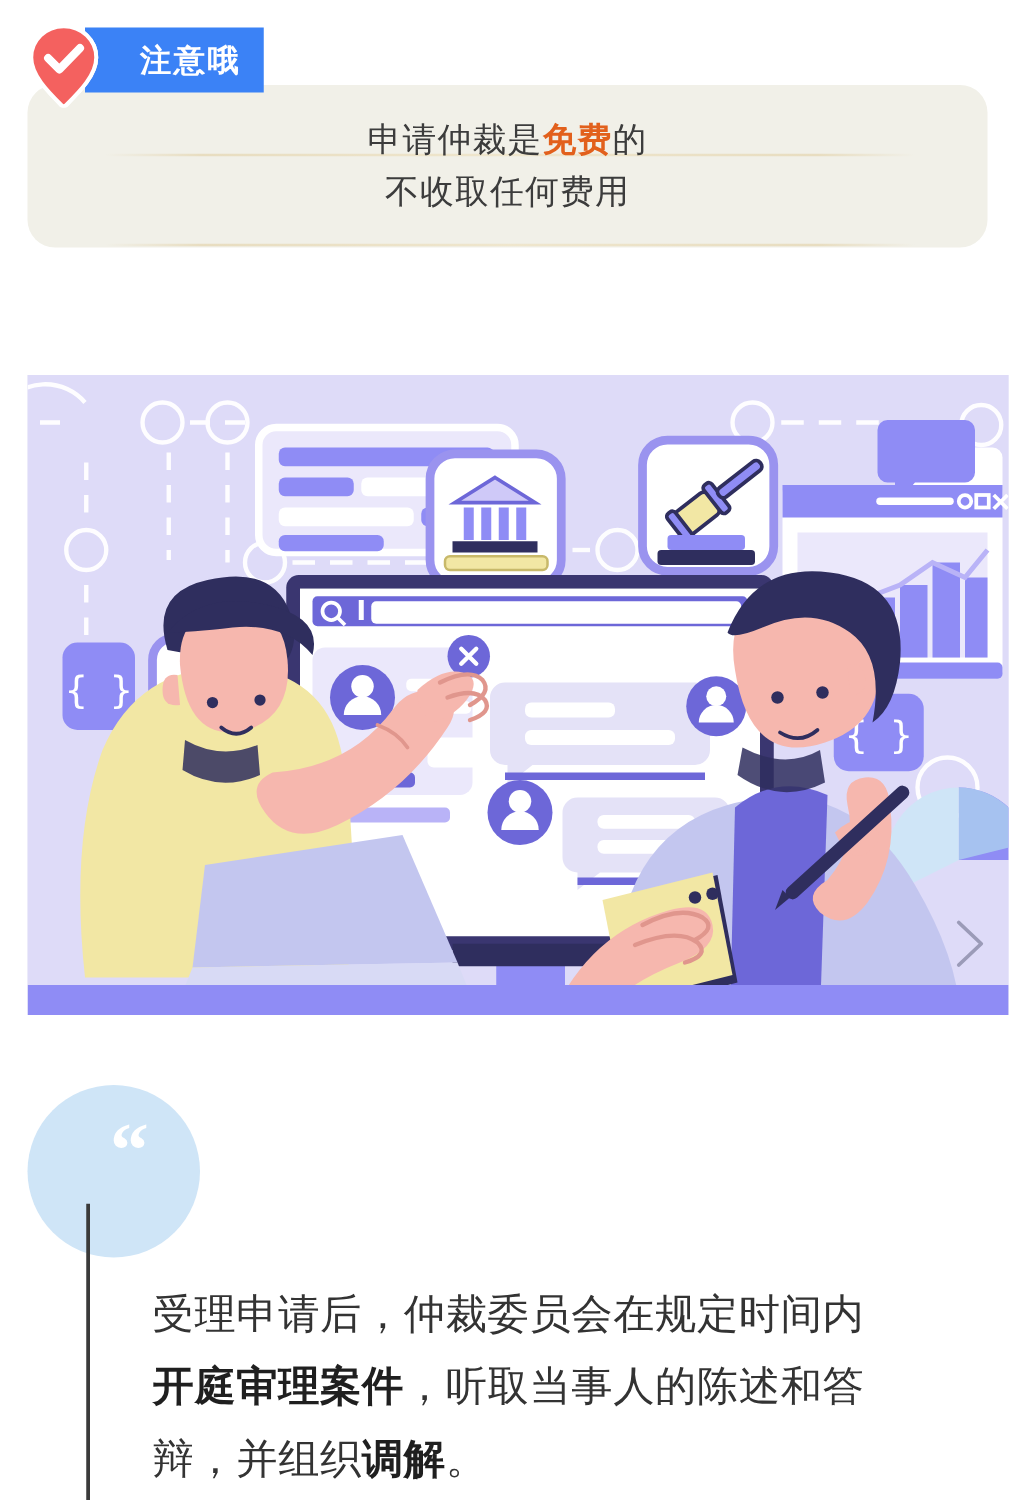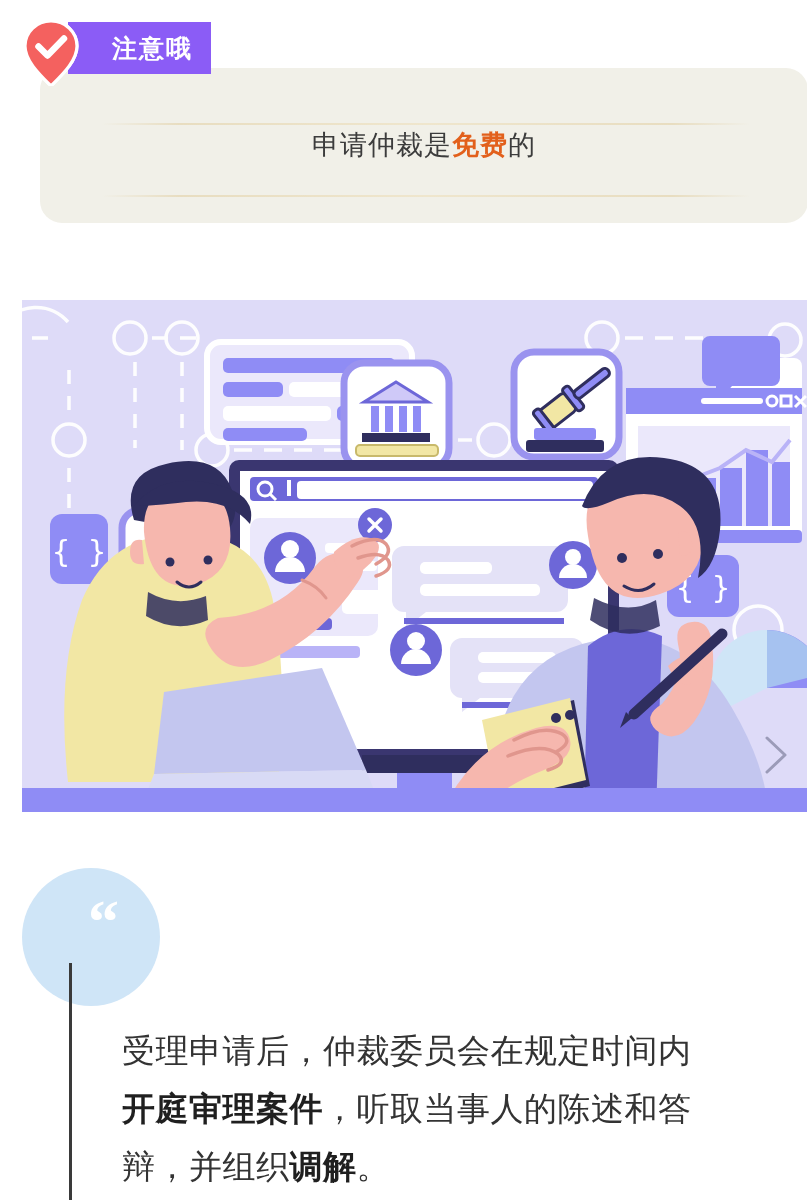--- a/index.html
+++ b/index.html
@@ -6,22 +6,22 @@
   html, body {
     width:807px; height:1200px;
     background:#ffffff;
     font-family:"Liberation Sans","DejaVu Sans",sans-serif;
     overflow:hidden;
   }
   .page { position:relative; width:807px; height:1200px; background:#fff; }
 
   
   .notice-card {
-    position:absolute; left:40px; top:68px;
-    width:768px; height:155px;
+    position:absolute; left:22px; top:68px;
+    width:768px; height:130px;
     background:#f1f0e8;
     border-radius:22px;
   }
   .rule {
     position:absolute; left:62px; width:648px; height:2px;
     background:linear-gradient(90deg,#f1f0e8 0%,#e8ddc0 12%,#efe6cd 50%,#e8ddc0 88%,#f1f0e8 100%);
   }
   .rule-top { top:55px; }
   .rule-bottom { top:127px; }
   .notice-lines {
@@ -33,21 +33,21 @@
     font-size:27px; color:#3c3c3c; letter-spacing:1px;
     line-height:1; position:relative; z-index:2;
   }
   .notice-line .hl { color:#e2601c; font-weight:bold; }
 
   
   .badge-wrap { position:absolute; left:22px; top:20px; height:58px; z-index:5; }
   .badge-bar {
     position:absolute; left:46px; top:2px;
     height:52px; padding:0 18px 0 44px;
-    background:#8b5cf6; display:flex; align-items:center;
+    background:#3b82f6; display:flex; align-items:center;
   }
   .badge-text {
     color:#fff; font-size:25px; font-weight:bold; letter-spacing:2px;
     white-space:nowrap;
   }
   .badge-pin {
     position:absolute; left:0; top:0; width:58px; height:66px;
     filter: drop-shadow(0 0 0 #fff);
   }
 
@@ -92,20 +92,23 @@
 <body>
 
 <div class="page">
 
   <div class="notice-card">
     <div class="rule rule-top"></div>
     <div class="rule rule-bottom"></div>
     <div class="notice-lines">
       <div class="notice-line">
         <span>申请仲裁是</span><span class="hl">免费</span><span>的</span>
+      </div>
+      <div class="notice-line">
+        <span>不收取任何费用</span>
       </div>
     </div>
   </div>
 
   <div class="badge-wrap">
     <div class="badge-bar">
       <span class="badge-text">注意哦</span>
     </div>
     <svg class="badge-pin" viewBox="0 0 58 66">
       <path d="M29 1 C14.5 1 3 12.2 3 26 C3 40 16 53 27.2 64.2 C28.2 65.2 29.8 65.2 30.8 64.2 C42 53 55 40 55 26 C55 12.2 43.5 1 29 1 Z" fill="#f4615f" stroke="#ffffff" stroke-width="3.2"></path>

